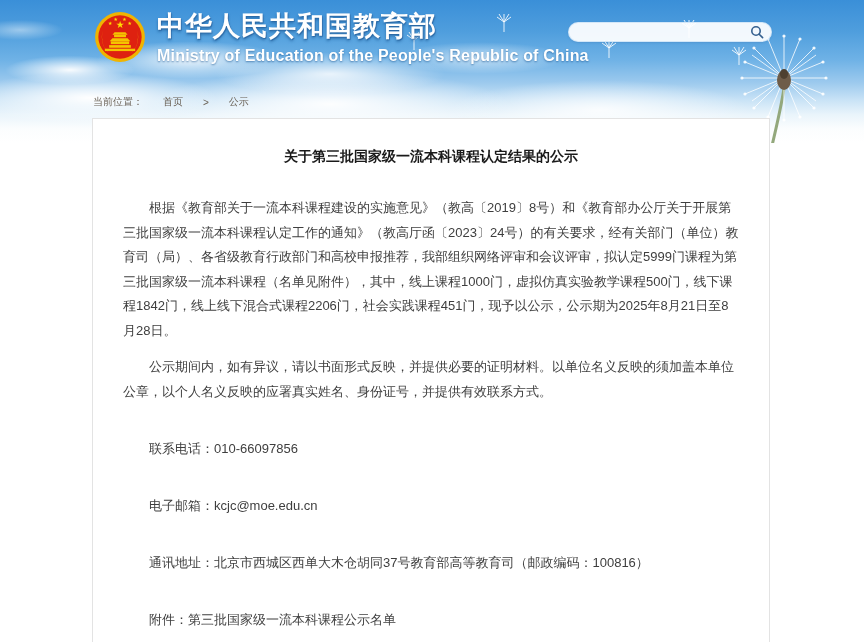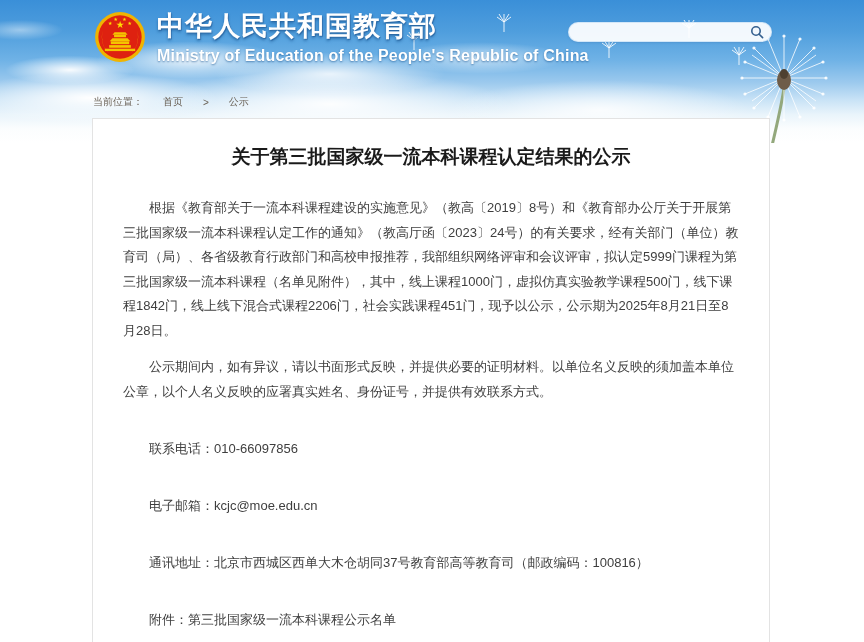--- a/index.html
+++ b/index.html
@@ -58,21 +58,21 @@
   }
   .breadcrumb a { color: #6a6156; text-decoration: none; cursor: pointer; }
 
   
   .content-box {
     position: relative; margin: -25px 0 0 92px; width: 678px; height: 524px;
     background: #fff; border: 1px solid #e3e3e3; border-bottom: none;
     padding: 25px 30px 0 30px; overflow: hidden;
   }
   .article-title {
-    font-size: 19px; font-weight: bold; color: #1a1a1a;
+    font-size: 14px; font-weight: bold; color: #1a1a1a;
     text-align: center; line-height: 25px; margin-bottom: 27px;
   }
   .para {
     font-size: 13px; color: #3e3e3e; line-height: 24.5px;
     text-indent: 2em; margin-bottom: 12px;
   }
   .line {
     font-size: 13px; color: #3e3e3e; line-height: 25px;
     text-indent: 2em; margin-top: 32px;
   }

